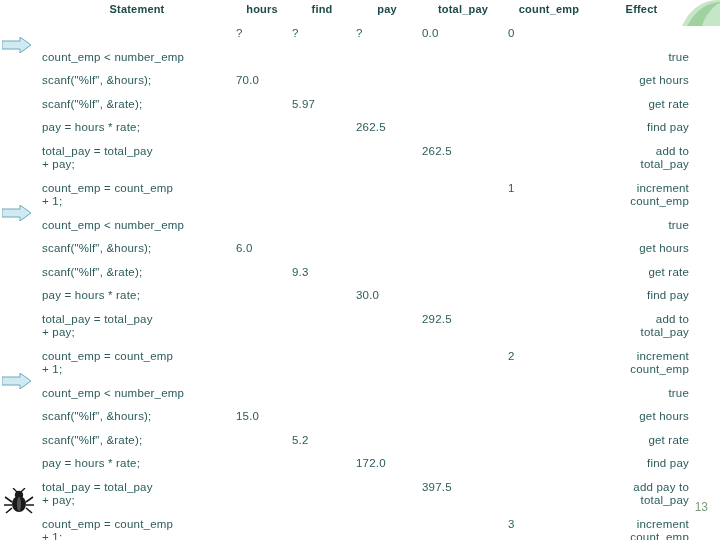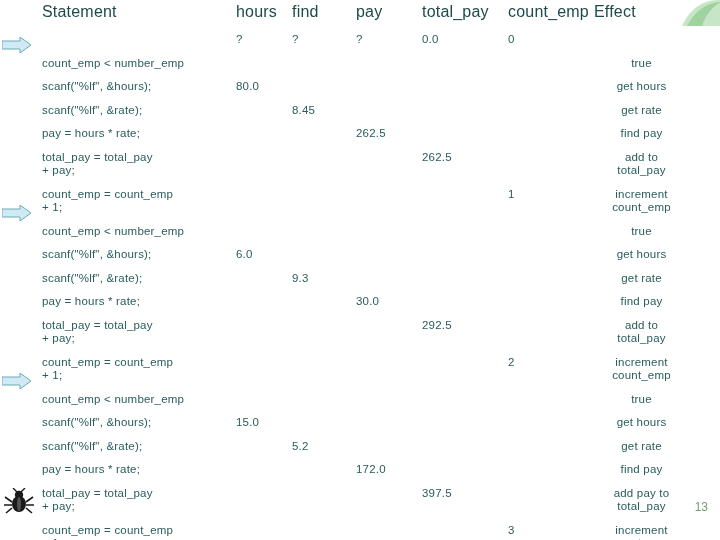--- a/index.html
+++ b/index.html
@@ -36,24 +36,24 @@
   table.trace {
     position: absolute;
     left: 40px;
     top: 0px;
     border-collapse: collapse;
     table-layout: fixed;
   }
 
   table.trace th {
     font-family: "Liberation Sans", sans-serif;
-    font-size: 16px;
-    font-weight: normal;
+    font-size: 11px;
+    font-weight: bold;
     color: #1d4a4a;
-    text-align: left;
+    text-align: center;
     padding: 3px 2px 7px 2px;
     vertical-align: top;
     letter-spacing: 0.2px;
   }
 
   table.trace td {
     font-family: "Liberation Sans", sans-serif;
     font-size: 11.5px;
     color: #2b5c5c;
     vertical-align: top;
@@ -63,21 +63,21 @@
     letter-spacing: 0.2px;
   }
 
   
   .c-stmt   { width: 190px; }
   .c-hours  { width: 52px; text-align: left; }
   .c-rate   { width: 60px; text-align: left; }
   .c-pay    { width: 62px; text-align: left; margin-top: 20px; }
   .c-total  { width: 82px; text-align: left; }
   .c-count  { width: 82px; text-align: left; }
-  .c-effect { width: 95px; text-align: center; }
+  .c-effect { width: 95px; text-align: right; }
 
   td.c-hours, td.c-rate, td.c-pay, td.c-total, td.c-count {
     text-align: left;
   }
   th.c-hours, th.c-rate, th.c-pay, th.c-total, th.c-count {
     text-align: left;
   }
 
   
   td.num { padding-left: 6px; }
@@ -148,31 +148,31 @@
           <td class="c-stmt">count_emp &lt; number_emp</td>
           <td class="c-hours num"></td>
           <td class="c-rate num"></td>
           <td class="c-pay num"></td>
           <td class="c-total num"></td>
           <td class="c-count num"></td>
           <td class="c-effect">true</td>
         </tr>
         <tr>
           <td class="c-stmt">scanf("%lf", &amp;hours);</td>
-          <td class="c-hours num">80.0</td>
+          <td class="c-hours num">70.0</td>
           <td class="c-rate num"></td>
           <td class="c-pay num"></td>
           <td class="c-total num"></td>
           <td class="c-count num"></td>
           <td class="c-effect">get hours</td>
         </tr>
         <tr>
           <td class="c-stmt">scanf("%lf", &amp;rate);</td>
           <td class="c-hours num"></td>
-          <td class="c-rate num">8.45</td>
+          <td class="c-rate num">5.97</td>
           <td class="c-pay num"></td>
           <td class="c-total num"></td>
           <td class="c-count num"></td>
           <td class="c-effect">get rate</td>
         </tr>
         <tr>
           <td class="c-stmt">pay = hours * rate;</td>
           <td class="c-hours num"></td>
           <td class="c-rate num"></td>
           <td class="c-pay num">262.5</td>

